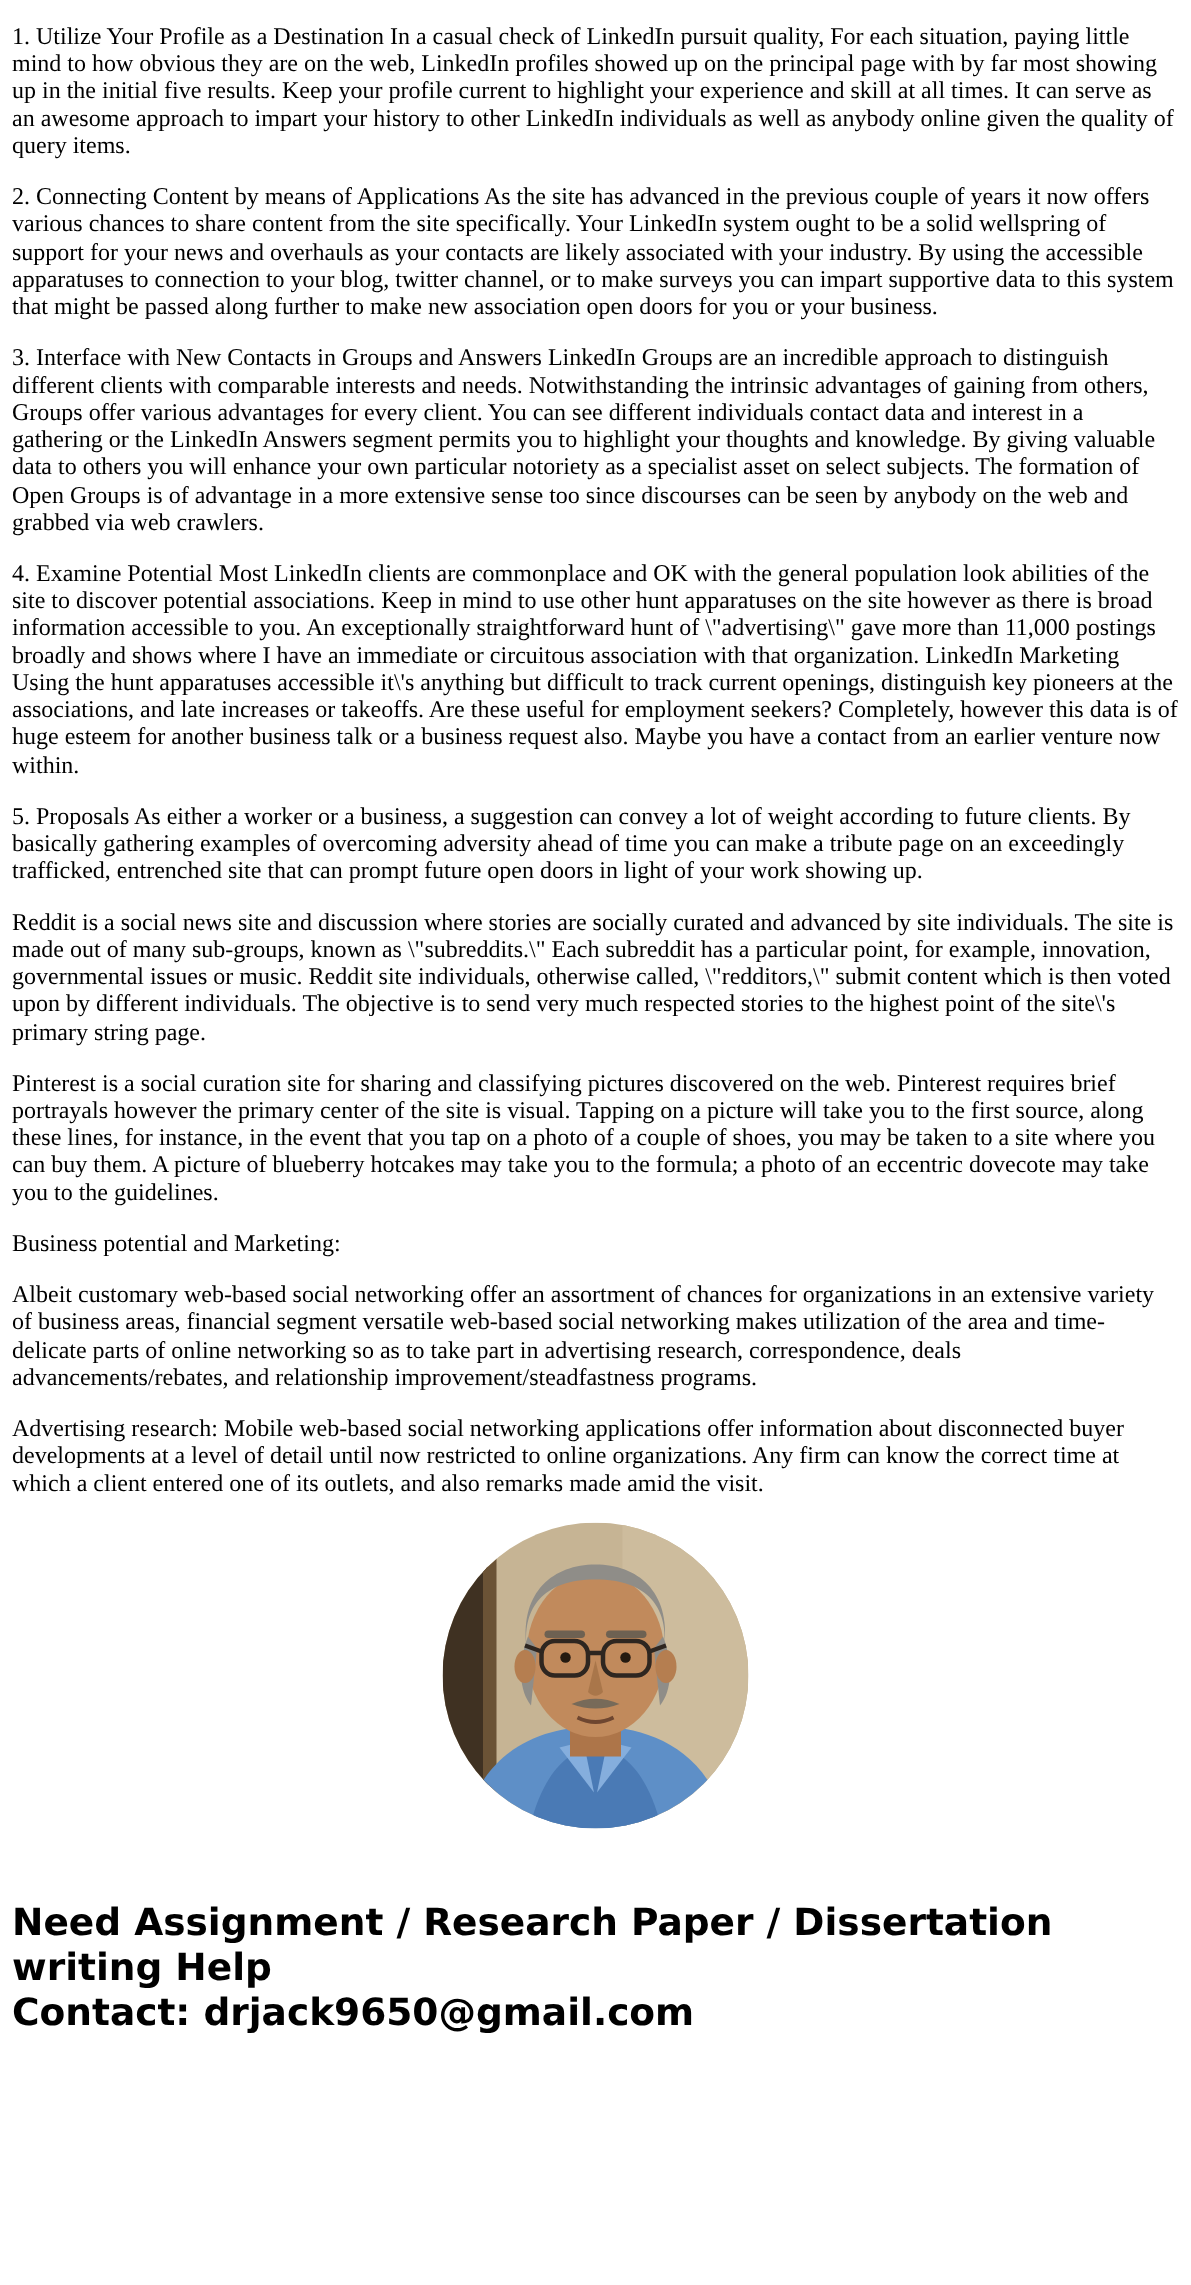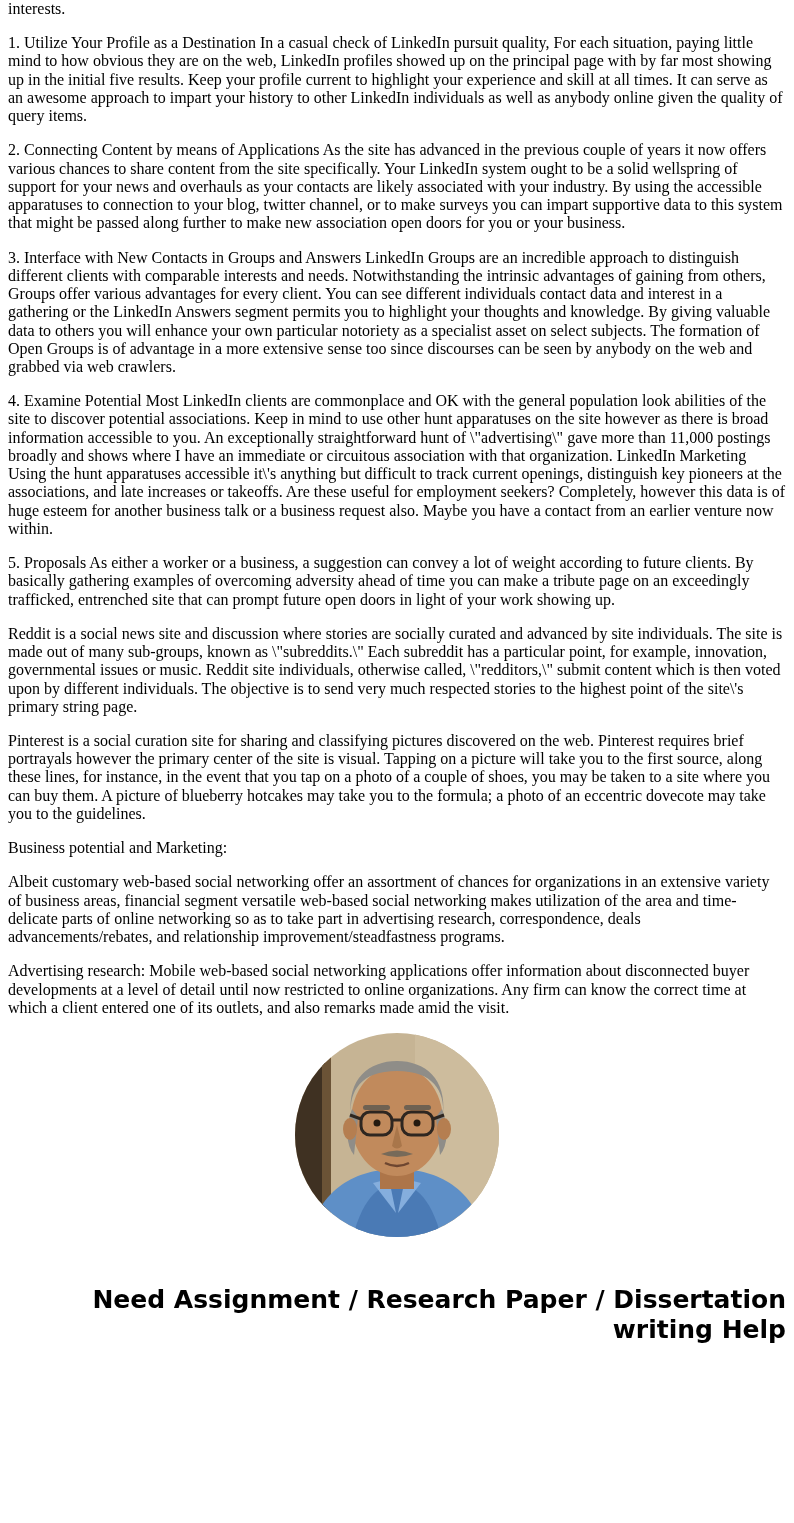--- a/index.html
+++ b/index.html
@@ -29,33 +29,32 @@
     height: 204px;
     border-radius: 50%;
     overflow: hidden;
     flex: 0 0 auto;
   }
   .avatar svg { display: block; }
 
   .footer-banner {
     margin-top: 48px;
     padding: 0 8px 24px 8px;
-    text-align: right;
+    text-align: left;
     font-family: "DejaVu Sans", sans-serif;
     font-weight: bold;
     font-size: 25px;
     line-height: 1.2;
     color: #000000;
   }
 </style>
 </head>
 <body>
 
 <main class="article">
-  <p class="fragment">interests.</p>
   <p>1. Utilize Your Profile as a Destination In a casual check of LinkedIn pursuit quality, For each situation, paying little mind to how obvious they are on the web, LinkedIn profiles showed up on the principal page with by far most showing up in the initial five results. Keep your profile current to highlight your experience and skill at all times. It can serve as an awesome approach to impart your history to other LinkedIn individuals as well as anybody online given the quality of query items.</p>
   <p>2. Connecting Content by means of Applications As the site has advanced in the previous couple of years it now offers various chances to share content from the site specifically. Your LinkedIn system ought to be a solid wellspring of support for your news and overhauls as your contacts are likely associated with your industry. By using the accessible apparatuses to connection to your blog, twitter channel, or to make surveys you can impart supportive data to this system that might be passed along further to make new association open doors for you or your business.</p>
   <p>3. Interface with New Contacts in Groups and Answers LinkedIn Groups are an incredible approach to distinguish different clients with comparable interests and needs. Notwithstanding the intrinsic advantages of gaining from others, Groups offer various advantages for every client. You can see different individuals contact data and interest in a gathering or the LinkedIn Answers segment permits you to highlight your thoughts and knowledge. By giving valuable data to others you will enhance your own particular notoriety as a specialist asset on select subjects. The formation of Open Groups is of advantage in a more extensive sense too since discourses can be seen by anybody on the web and grabbed via web crawlers.</p>
   <p>4. Examine Potential Most LinkedIn clients are commonplace and OK with the general population look abilities of the site to discover potential associations. Keep in mind to use other hunt apparatuses on the site however as there is broad information accessible to you. An exceptionally straightforward hunt of \"advertising\" gave more than 11,000 postings broadly and shows where I have an immediate or circuitous association with that organization. LinkedIn Marketing Using the hunt apparatuses accessible it\'s anything but difficult to track current openings, distinguish key pioneers at the associations, and late increases or takeoffs. Are these useful for employment seekers? Completely, however this data is of huge esteem for another business talk or a business request also. Maybe you have a contact from an earlier venture now within.</p>
   <p>5. Proposals As either a worker or a business, a suggestion can convey a lot of weight according to future clients. By basically gathering examples of overcoming adversity ahead of time you can make a tribute page on an exceedingly trafficked, entrenched site that can prompt future open doors in light of your work showing up.</p>
   <p>Reddit is a social news site and discussion where stories are socially curated and advanced by site individuals. The site is made out of many sub-groups, known as \"subreddits.\" Each subreddit has a particular point, for example, innovation, governmental issues or music. Reddit site individuals, otherwise called, \"redditors,\" submit content which is then voted upon by different individuals. The objective is to send very much respected stories to the highest point of the site\'s primary string page.</p>
   <p>Pinterest is a social curation site for sharing and classifying pictures discovered on the web. Pinterest requires brief portrayals however the primary center of the site is visual. Tapping on a picture will take you to the first source, along these lines, for instance, in the event that you tap on a photo of a couple of shoes, you may be taken to a site where you can buy them. A picture of blueberry hotcakes may take you to the formula; a photo of an eccentric dovecote may take you to the guidelines.</p>
   <p>Business potential and Marketing:</p>
   <p>Albeit customary web-based social networking offer an assortment of chances for organizations in an extensive variety of business areas, financial segment versatile web-based social networking makes utilization of the area and time-delicate parts of online networking so as to take part in advertising research, correspondence, deals advancements/rebates, and relationship improvement/steadfastness programs.</p>
   <p>Advertising research: Mobile web-based social networking applications offer information about disconnected buyer developments at a level of detail until now restricted to online organizations. Any firm can know the correct time at which a client entered one of its outlets, and also remarks made amid the visit.</p>
@@ -106,13 +105,14 @@
 
       <path d="M86 121 Q102 114 118 121 Q102 127 86 121 Z" fill="#776a59"></path>
 
       <path d="M90 130 Q102 136 114 130" stroke="#6e4630" stroke-width="2.5" fill="none"></path>
     </svg>
   </div>
 </div>
 
 <header class="footer-banner">
   <div>Need Assignment / Research Paper / Dissertation writing Help</div>
+  <div>Contact: drjack9650@gmail.com</div>
 </header>
 
 </body></html>

